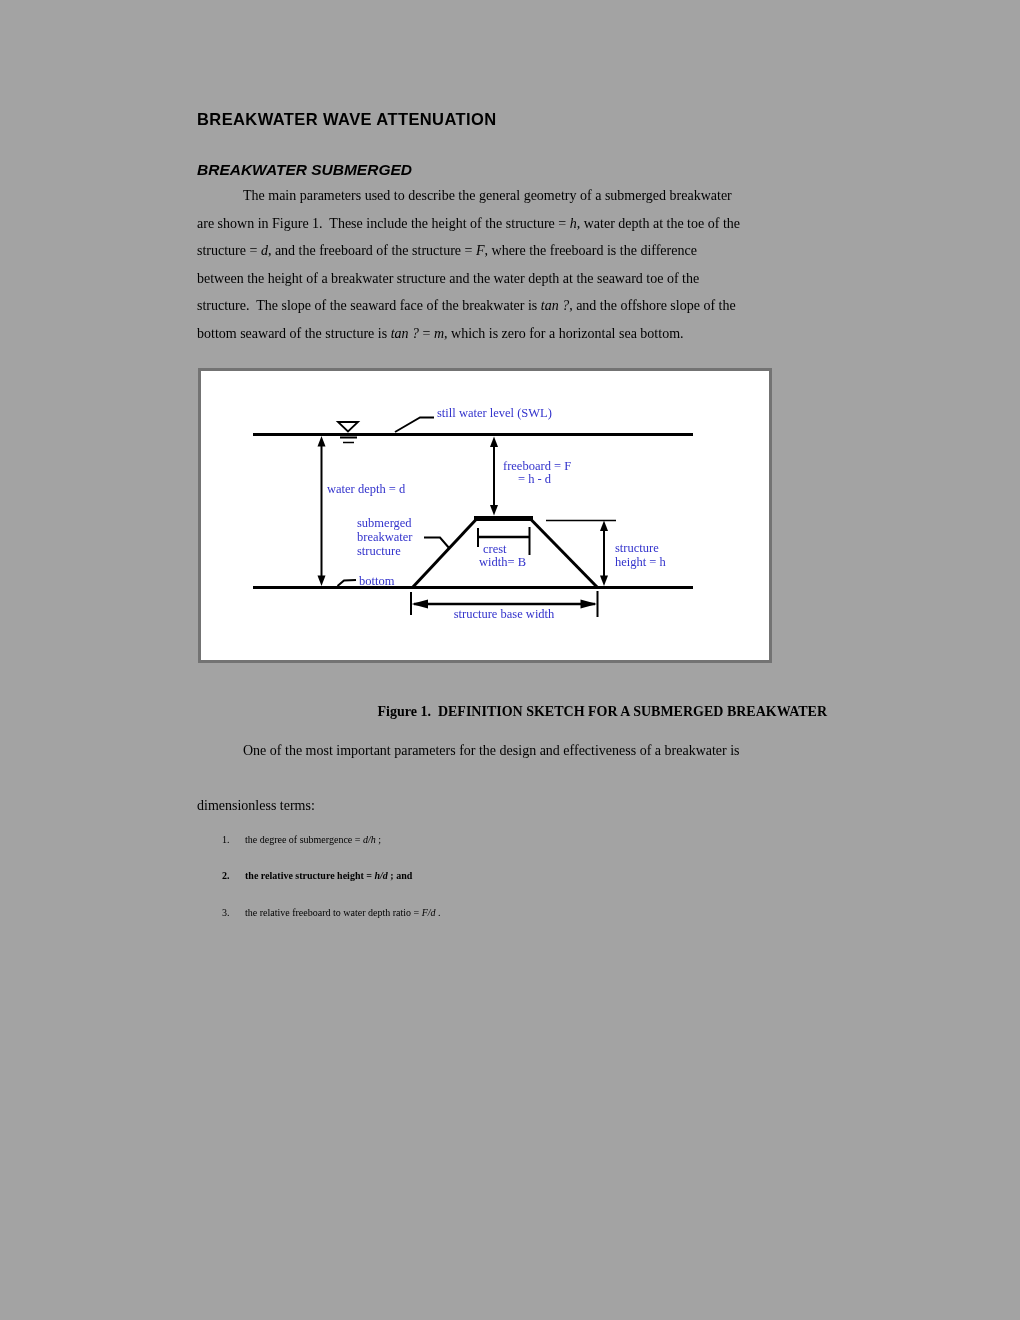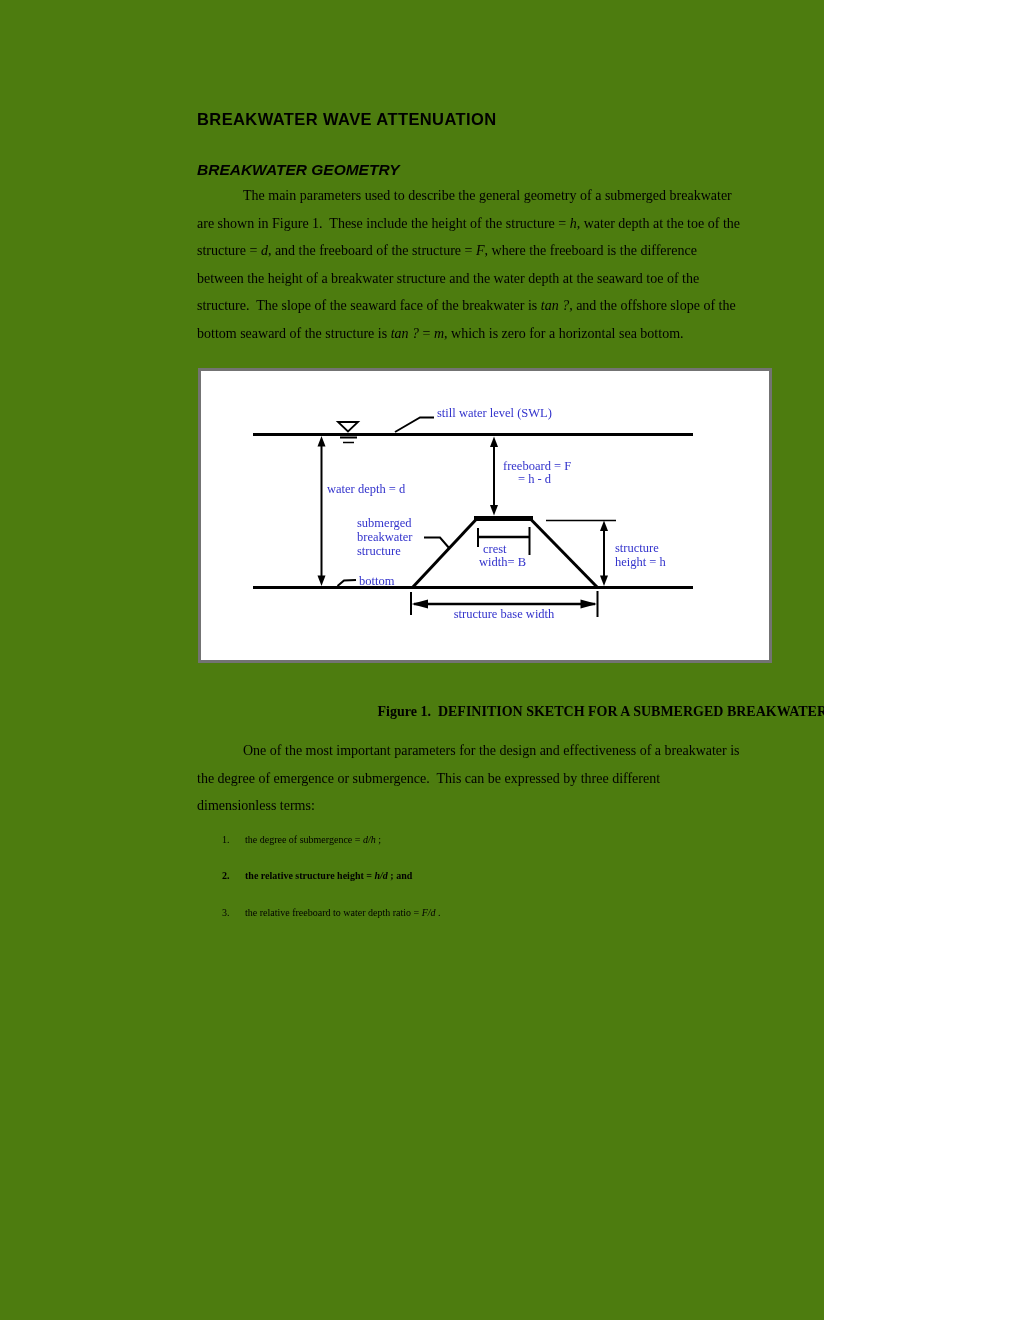--- a/index.html
+++ b/index.html
@@ -1,20 +1,20 @@
 <!DOCTYPE html>
 <html style="--label-color: #3333CC;"><head>
 <meta charset="utf-8">
 <style>
   html,body{margin:0;padding:0;background:#ffffff;}
   .page{
     position:relative;
-    width:824px;
+    width:1020px;
     height:1320px;
-    background:#4d7c0f;
+    background:#a3a3a3;
     font-family:"Liberation Serif", serif;
     color:#000000;
     overflow:hidden;
   }
   .abs{position:absolute;}
   .doc-title{
     left:197px; top:111px;
     font-family:"Liberation Sans", sans-serif;
     font-weight:bold;
     font-size:16.5px;
@@ -77,21 +77,21 @@
   .li-3{top:903px;}
   .num{display:inline-block;width:23px;}
 </style>
 </head>
 <body>
 
 <div class="page">
 
   <div class="abs doc-title">BREAKWATER WAVE ATTENUATION</div>
 
-  <div class="abs section-heading">BREAKWATER GEOMETRY</div>
+  <div class="abs section-heading">BREAKWATER SUBMERGED</div>
 
   <div class="abs body-para para1"><span>The main parameters used to describe the general geometry of a submerged breakwater</span><br><span>are shown in Figure 1.&nbsp; These include the height of the structure = </span><span class="it">h</span><span>, water depth at the toe of the</span><br><span>structure = </span><span class="it">d</span><span>, and the freeboard of the structure = </span><span class="it">F</span><span>, where the freeboard is the difference</span><br><span>between the height of a breakwater structure and the water depth at the seaward toe of the</span><br><span>structure.&nbsp; The slope of the seaward face of the breakwater is </span><span class="it">tan ?</span><span>, and the offshore slope of the</span><br><span>bottom seaward of the structure is </span><span class="it">tan ?</span><span> = </span><span class="it">m</span><span>, which is zero for a horizontal sea bottom.</span></div>
 
   <div class="abs figure-box">
     <svg class="fig-svg" width="568" height="289" viewBox="0 0 568 289">
 
       <line class="ln" x1="52" y1="63.5" x2="492" y2="63.5" stroke-width="3"></line>
 
       <line class="ln" x1="52" y1="216.5" x2="492" y2="216.5" stroke-width="3"></line>
 
@@ -142,21 +142,21 @@
       <polygon class="fl" points="210.5,233 227,228.5 227,237.5"></polygon>
       <polygon class="fl" points="396,233 379.5,228.5 379.5,237.5"></polygon>
       <line class="ln" x1="210" y1="221" x2="210" y2="244" stroke-width="2"></line>
       <line class="ln" x1="396.5" y1="220" x2="396.5" y2="246" stroke-width="2"></line>
       <text x="303" y="247" text-anchor="middle">structure base width</text>
     </svg>
   </div>
 
   <div class="abs caption">Figure 1.&nbsp; DEFINITION SKETCH FOR A SUBMERGED BREAKWATER</div>
 
-  <div class="abs body-para para2"><span>One of the most important parameters for the design and effectiveness of a breakwater is</span><br><span>the degree of emergence or submergence.&nbsp; This can be expressed by three different</span><br><span>dimensionless terms:</span></div>
+  <div class="abs body-para para2"><span>One of the most important parameters for the design and effectiveness of a breakwater is</span><br><br><span>dimensionless terms:</span></div>
 
   <div class="abs list-item li-1">
     <span class="num">1.</span><span><span>the degree of submergence = </span><span class="it">d/h</span><span> ;</span></span>
   </div>
   <div class="abs list-item li-2">
     <span class="num">2.</span><span><span>the relative structure height = </span><span class="it">h/d</span><span> ; and</span></span>
   </div>
   <div class="abs list-item li-3">
     <span class="num">3.</span><span><span>the relative freeboard to water depth ratio = </span><span class="it">F/d</span><span> .</span></span>
   </div>

